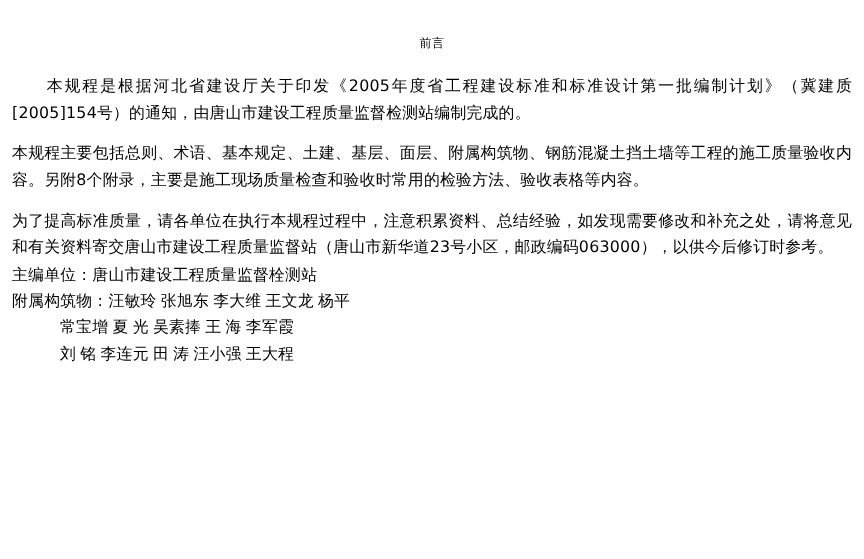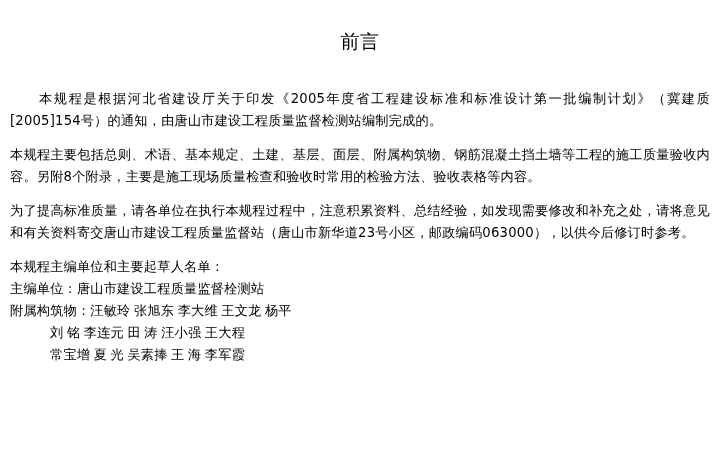--- a/index.html
+++ b/index.html
@@ -16,37 +16,37 @@
   }
   .page {
     position: relative;
     width: 720px;
     height: 466px;
     box-sizing: border-box;
     padding: 0 10px;
   }
   .doc-title {
     text-align: center;
-    font-size: 19px;
+    font-size: 10px;
     line-height: 1;
     margin-top: 32px;
     margin-bottom: 16px;
     letter-spacing: 0.5px;
   }
   .para {
     font-size: 13.2px;
     line-height: 22px;
     margin: 0;
     text-align: justify;
     letter-spacing: 0.2px;
   }
   .para.indent {
     text-indent: 2.2em;
   }
-  .gap-lg { margin-top: 37px; }
+  .gap-lg { margin-top: 20px; }
   .gap-md { margin-top: 9px; }
   .gap-sm { margin-top: 12px; }
   .gap-xs { margin-top: 7px; font-family: Liberation Serif, serif; }
 
   .name-line {
     font-size: 13.2px;
     line-height: 22px;
     margin: 0;
     letter-spacing: 0.2px;
   }
@@ -60,31 +60,30 @@
   <div class="doc-title">前言</div>
 
   <p class="para indent gap-lg">本规程是根据河北省建设厅关于印发《2005年度省工程建设标准和标准设计第一批编制计划》（冀建质[2005]154号）的通知，由唐山市建设工程质量监督检测站编制完成的。</p>
 
 
   <p class="para gap-sm">本规程主要包括总则、术语、基本规定、土建、基层、面层、附属构筑物、钢筋混凝土挡土墙等工程的施工质量验收内容。另附8个附录，主要是施工现场质量检查和验收时常用的检验方法、验收表格等内容。</p>
 
 
   <p class="para gap-sm">为了提高标准质量，请各单位在执行本规程过程中，注意积累资料、总结经验，如发现需要修改和补充之处，请将意见和有关资料寄交唐山市建设工程质量监督站（唐山市新华道23号小区，邮政编码063000），以供今后修订时参考。</p>
 
-  <p class="para gap-sm">本规程主编单位和主要起草人名单：</p>
 
   <p class="name-line gap-xs">
     <span>主编单位：</span><span>唐山市建设工程质量监督栓测站</span>
   </p>
 
   <p class="name-line gap-xs">
     <span>附属构筑物：</span><span>汪敏玲 张旭东 李大维 王文龙 杨平</span>
   </p>
 
   <p class="name-line pad1 gap-xs">
-    <span>刘 铭 李连元 田 涛 汪小强 王大程</span>
+    <span>常宝增 夏 光 吴素捧 王 海 李军霞</span>
   </p>
 
   <p class="name-line pad1 gap-xs">
-    <span>常宝增 夏 光 吴素捧 王 海 李军霞</span>
+    <span>刘 铭 李连元 田 涛 汪小强 王大程</span>
   </p>
 
 </div>
 
 </body></html>

